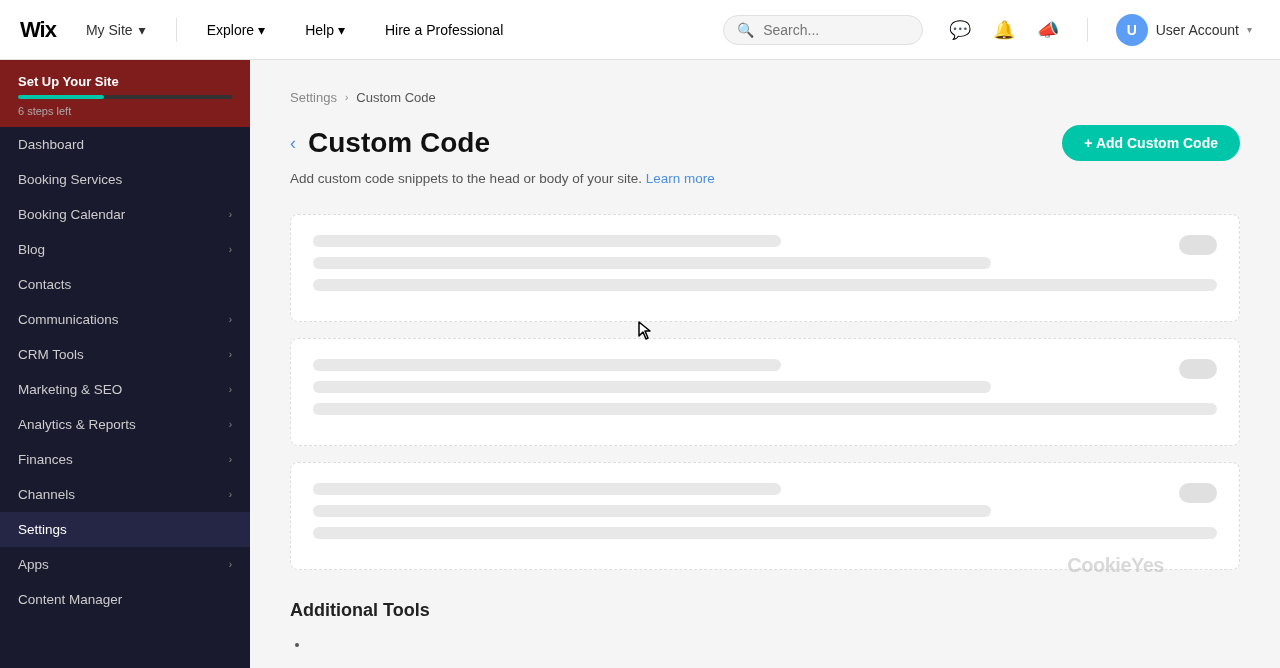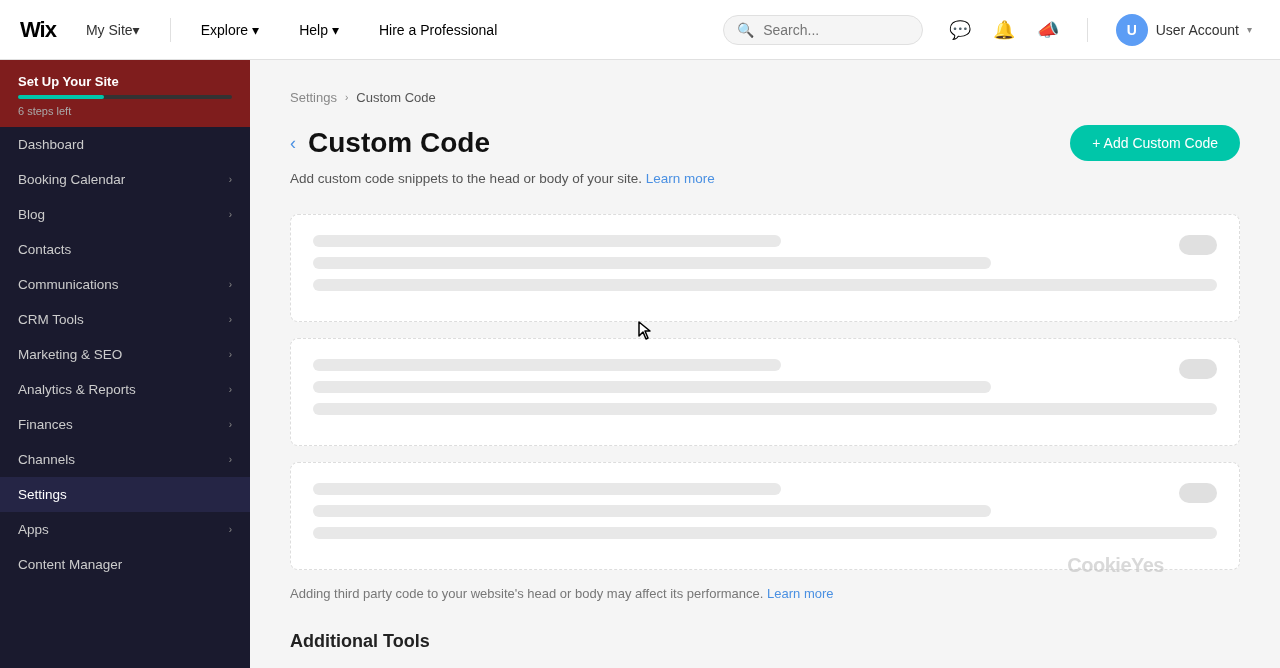--- a/index.html
+++ b/index.html
@@ -6,21 +6,21 @@
     body { font-family: -apple-system, BlinkMacSystemFont, 'Segoe UI', Helvetica, Arial, sans-serif; font-size: 14px; color: #333; background: #f5f5f5; }
 
     
     .topnav {
       display: flex; align-items: center; height: 60px;
       background: #fff; border-bottom: 1px solid #e0e0e0;
       padding: 0 20px; gap: 20px; position: fixed; top: 0; left: 0; right: 0; z-index: 100;
     }
     .wix-logo { font-weight: 900; font-size: 22px; color: #000; letter-spacing: -1px; cursor: pointer; }
     .nav-site-btn {
-      display: flex; align-items: center; font-size: 14px; font-weight: 500;
+      display: flex; align-items: center; gap: 6px; font-size: 14px; font-weight: 500;
       cursor: pointer; padding: 6px 10px; border-radius: 6px; color: #333;
     }
     .nav-divider { width: 1px; height: 24px; background: #e0e0e0; }
     .nav-link {
       display: flex; align-items: center; gap: 4px; font-size: 14px; color: #000000;
       cursor: pointer; padding: 6px 10px; border-radius: 6px;
     }
     .nav-spacer { flex: 1; }
     .search-bar {
       display: flex; align-items: center; background: #f5f5f5; border: 1px solid #e0e0e0;
@@ -85,21 +85,21 @@
 
     
     .page-header {
       display: flex; align-items: center; justify-content: space-between; margin-bottom: 10px;
     }
     .page-header-left { display: flex; align-items: center; gap: 12px; }
     .back-btn { color: #4a90e2; cursor: pointer; font-size: 18px; line-height: 1; }
     .page-title { font-size: 28px; font-weight: 700; color: #111; }
     .add-code-btn {
       background: #00c6a9; color: #fff; border: none; border-radius: 24px;
-      padding: 10px 22px; font-size: 14px; font-weight: 400; cursor: pointer;
+      padding: 10px 22px; font-size: 14px; font-weight: 700; cursor: pointer;
     }
 
     .page-subtitle { font-size: 13.5px; color: #555; margin-bottom: 28px; }
     .page-subtitle a { color: #4a90e2; text-decoration: none; }
 
     
     .code-card {
       background: #fff; border: 1.5px dashed #ddd; border-radius: 8px;
       padding: 20px 22px; margin-bottom: 16px;
     }
@@ -189,20 +189,25 @@
     <div class="sidebar-setup-title">Set Up Your Site</div>
     <div class="setup-progress">
       <div class="setup-progress-bar" style="width:40%"></div>
     </div>
     <div class="setup-steps">6 steps left</div>
   </div>
 
   <div class="sidebar-item">
     <div class="sidebar-item-left">
       <span>Dashboard</span>
+    </div>
+  </div>
+  <div class="sidebar-item">
+    <div class="sidebar-item-left">
+      <span>Booking Services</span>
     </div>
   </div>
   <div class="sidebar-item">
     <div class="sidebar-item-left">
       <span>Booking Calendar</span>
     </div>
     <span class="sidebar-item-chevron">›</span>
   </div>
   <div class="sidebar-item">
     <div class="sidebar-item-left">
@@ -324,24 +329,20 @@
         </div>
         <div class="toggle-skeleton"></div>
       </div>
       <div class="skeleton-row medium"></div>
       <div class="skeleton-row long"></div>
     </div>
 
     <div class="cookieyes-watermark">CookieYes</div>
   </div>
 
-  <p class="bottom-info">
-    <span>Adding third party code to your website's head or body may affect its performance.</span>
-    <a href="#">Learn more</a>
-  </p>
 
   <div class="additional-tools">
     <h2 class="additional-tools-title">Additional Tools</h2>
     <ul>
       <li>
         
         
         
       </li>
 

